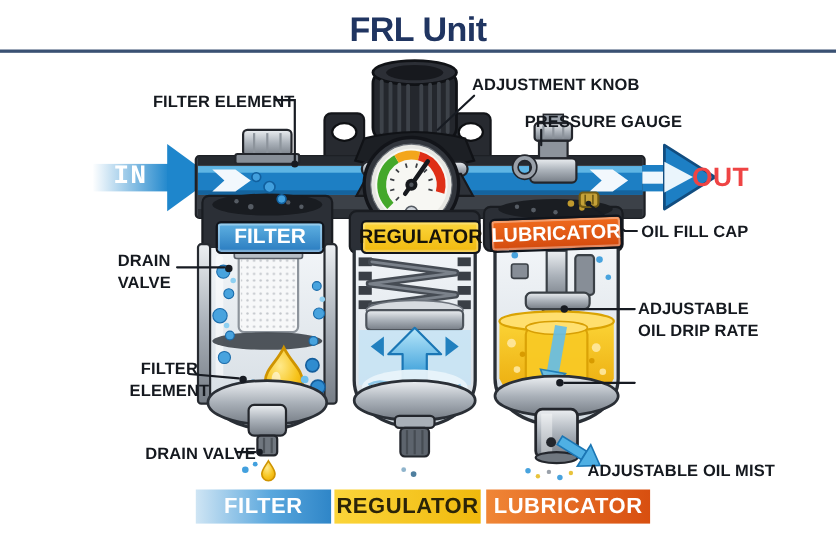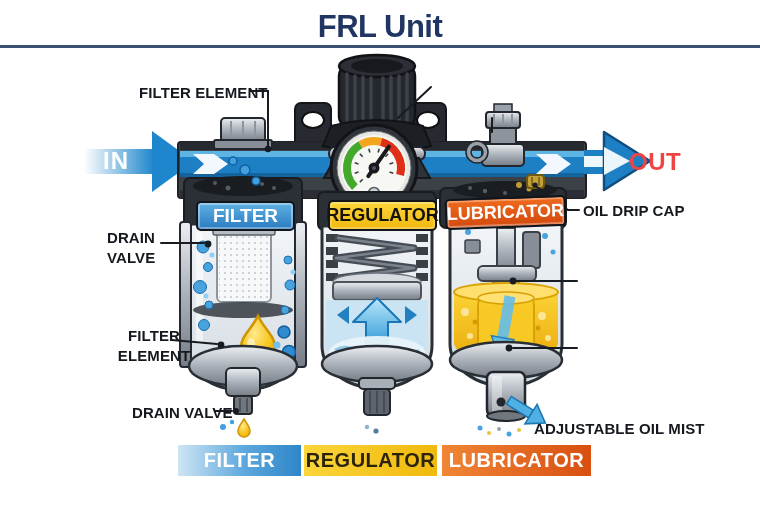--- a/index.html
+++ b/index.html
@@ -23,21 +23,21 @@
   .lbl-filter-element-top{left:139px;top:83px;}
   .lbl-adjustment-knob{left:429px;top:68px;}
   .lbl-pressure-gauge{left:477px;top:101px;}
   .lbl-oil-fill-cap{left:583px;top:201px;}
   .lbl-drain-valve-upper{left:107px;top:228px;width:70px;}
   .lbl-filter-element-lower{left:104px;top:326px;width:100px;text-align:center;}
   .lbl-drain-valve-bottom{left:132px;top:403px;}
   .lbl-adjustable-oil-drip{left:580px;top:271px;width:118px;}
   .lbl-oil-reservoir{left:580px;top:340px;}
   .lbl-lubricating-oil-mist{left:534px;top:419px;}
-  .lbl-in{left:103px;top:147px;font-size:24px;font-weight:800;color:#ffffff;letter-spacing:1px;}
+  .lbl-in{left:103px;top:147px;font-size:24px;font-weight:800;color:#ffffff;letter-spacing:1px;font-family:Liberation Mono, monospace;}
   .lbl-out{left:629px;top:148px;font-size:24px;font-weight:800;color:#ef4444;letter-spacing:0.5px;}
   .badge{
     position:absolute;z-index:3;display:flex;align-items:center;justify-content:center;
     border:2px solid #11151c;border-radius:5px;font-weight:700;
     box-shadow:inset 0 0 0 2px rgba(255,255,255,0.35);
   }
   .badge-filter{
     left:196px;top:201px;width:95px;height:26px;font-size:19px;color:#ffffff;
     background:linear-gradient(180deg,#5fb1e2,#2a7cc0);
   }
@@ -390,24 +390,27 @@
     </g>
   </svg>
 
   <div class="txt title">FRL Unit</div>
   <div class="rule"></div>
 
   <div class="txt lbl-in">IN</div>
   <div class="txt lbl-out">OUT</div>
 
   <div class="txt callout lbl-filter-element-top">FILTER ELEMENT</div>
-  <div class="txt callout lbl-oil-fill-cap">OIL DRIP CAP</div>
+  <div class="txt callout lbl-adjustment-knob">ADJUSTMENT KNOB</div>
+  <div class="txt callout lbl-pressure-gauge">PRESSURE GAUGE</div>
+  <div class="txt callout lbl-oil-fill-cap">OIL FILL CAP</div>
   <div class="txt callout wrap2 lbl-drain-valve-upper">DRAIN VALVE</div>
   <div class="txt callout wrap2 lbl-filter-element-lower">FILTER ELEMENT</div>
   <div class="txt callout lbl-drain-valve-bottom">DRAIN VALVE</div>
+  <div class="txt callout wrap2 lbl-adjustable-oil-drip">ADJUSTABLE OIL DRIP RATE</div>
   <div class="txt callout lbl-lubricating-oil-mist">ADJUSTABLE OIL MIST</div>
 
   <div class="badge badge-filter">FILTER</div>
   <div class="badge badge-regulator">REGULATOR</div>
   <div class="badge badge-lubricator">LUBRICATOR</div>
 
   <div class="bar bar-filter">FILTER</div>
   <div class="bar bar-regulator">REGULATOR</div>
   <div class="bar bar-lubricator">LUBRICATOR</div>
 

